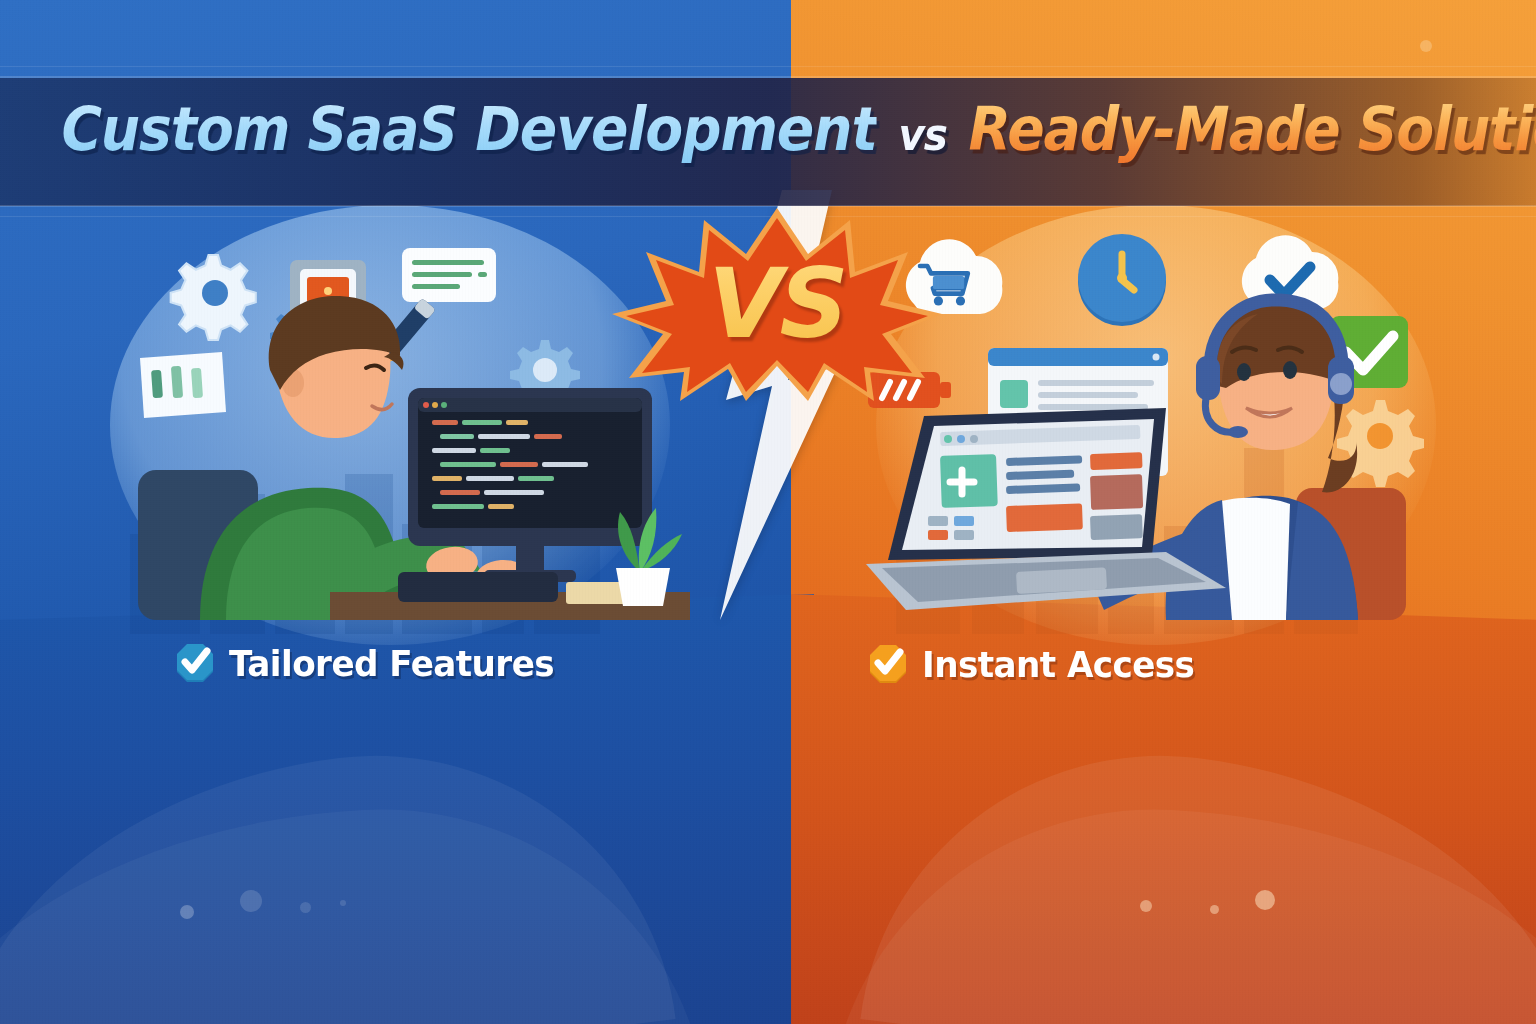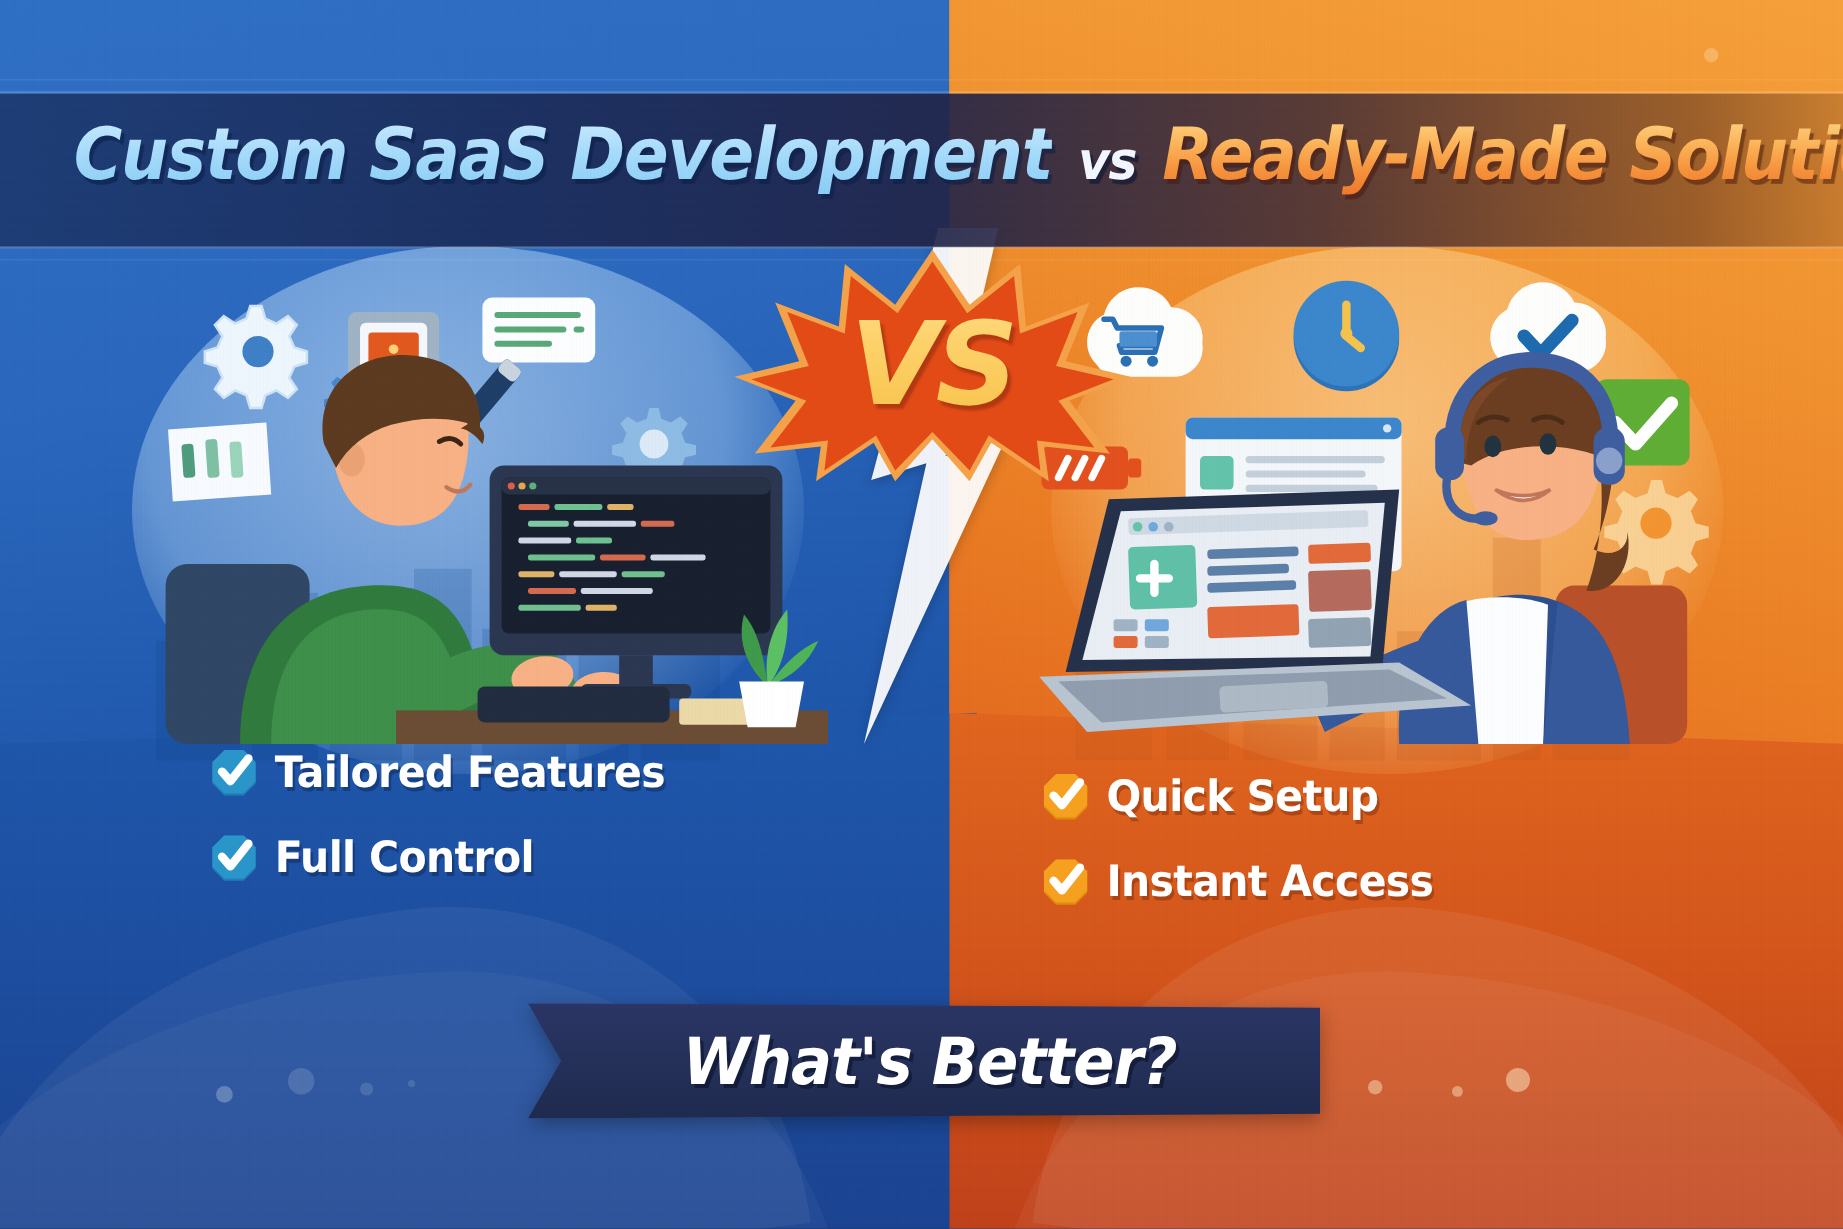--- a/index.html
+++ b/index.html
@@ -120,21 +120,21 @@
     padding-bottom:6px;
   }
 
   
   .scene{position:absolute;}
   .scene-l{left:130px;top:220px;width:560px;height:400px;}
   .scene-r{right:110px;top:220px;width:560px;height:400px;}
 
   
   .features{position:absolute;z-index:30;}
-  .feat-left{left:175px;top:616px;}
+  .feat-left{left:175px;top:635px;}
   .feat-right{left:868px;top:636px;}
   .feat-row{display:flex;align-items:center;height:57px;margin-bottom:14px;}
   .badge{width:40px;height:40px;flex:0 0 40px;position:relative;margin-right:14px;}
   .feat-label{
     font-family:"DejaVu Sans", sans-serif;
     font-weight:700;font-size:36px;letter-spacing:-.6px;
     color:#ffffff;white-space:nowrap;
     transform:scaleX(.95);transform-origin:left center;
     text-shadow:2px 3px 0 rgba(10,25,60,.38);
   }
@@ -486,54 +486,30 @@
     <div class="feat-row">
       <div class="badge">
         <svg viewBox="0 0 40 40" width="40" height="40">
           <polygon points="12,2 28,2 38,12 38,28 28,38 12,38 2,28 2,12" fill="#1f7fb8"></polygon>
           <polygon points="12,0 28,0 38,10 38,26 28,36 12,36 2,26 2,10" fill="#2a95c9"></polygon>
           <path d="M10 18 l7 8 l15 -19" stroke="#ffffff" stroke-width="7" fill="none" stroke-linecap="round" stroke-linejoin="round"></path>
         </svg>
       </div>
       <div class="feat-label">Tailored Features</div>
     </div>
-    <div class="feat-row">
-      <div class="badge">
-        <svg viewBox="0 0 40 40" width="40" height="40">
-          <polygon points="12,2 28,2 38,12 38,28 28,38 12,38 2,28 2,12" fill="#1f7fb8"></polygon>
-          <polygon points="12,0 28,0 38,10 38,26 28,36 12,36 2,26 2,10" fill="#2a95c9"></polygon>
-          <path d="M10 18 l7 8 l15 -19" stroke="#ffffff" stroke-width="7" fill="none" stroke-linecap="round" stroke-linejoin="round"></path>
-        </svg>
-      </div>
-      <div class="feat-label">Full Control</div>
-    </div>
   </div>
 
   <div class="features feat-right">
-    <div class="feat-row">
-      <div class="badge">
-        <svg viewBox="0 0 40 40" width="40" height="40">
-          <polygon points="12,2 28,2 38,12 38,28 28,38 12,38 2,28 2,12" fill="#e08a10"></polygon>
-          <polygon points="12,0 28,0 38,10 38,26 28,36 12,36 2,26 2,10" fill="#f5a01e"></polygon>
-          <path d="M10 18 l7 8 l15 -19" stroke="#ffffff" stroke-width="7" fill="none" stroke-linecap="round" stroke-linejoin="round"></path>
-        </svg>
-      </div>
-      <div class="feat-label">Quick Setup</div>
-    </div>
     <div class="feat-row">
       <div class="badge">
         <svg viewBox="0 0 40 40" width="40" height="40">
           <polygon points="12,2 28,2 38,12 38,28 28,38 12,38 2,28 2,12" fill="#e08a10"></polygon>
           <polygon points="12,0 28,0 38,10 38,26 28,36 12,36 2,26 2,10" fill="#f5a01e"></polygon>
           <path d="M10 18 l7 8 l15 -19" stroke="#ffffff" stroke-width="7" fill="none" stroke-linecap="round" stroke-linejoin="round"></path>
         </svg>
       </div>
       <div class="feat-label">Instant Access</div>
     </div>
   </div>
 
-  <div class="ribbon">
-    <div class="ribbon-body"></div>
-    <div class="ribbon-text">What's Better?</div>
-  </div>
 
   <div class="grain"></div>
 </div>
 
 </body></html>

